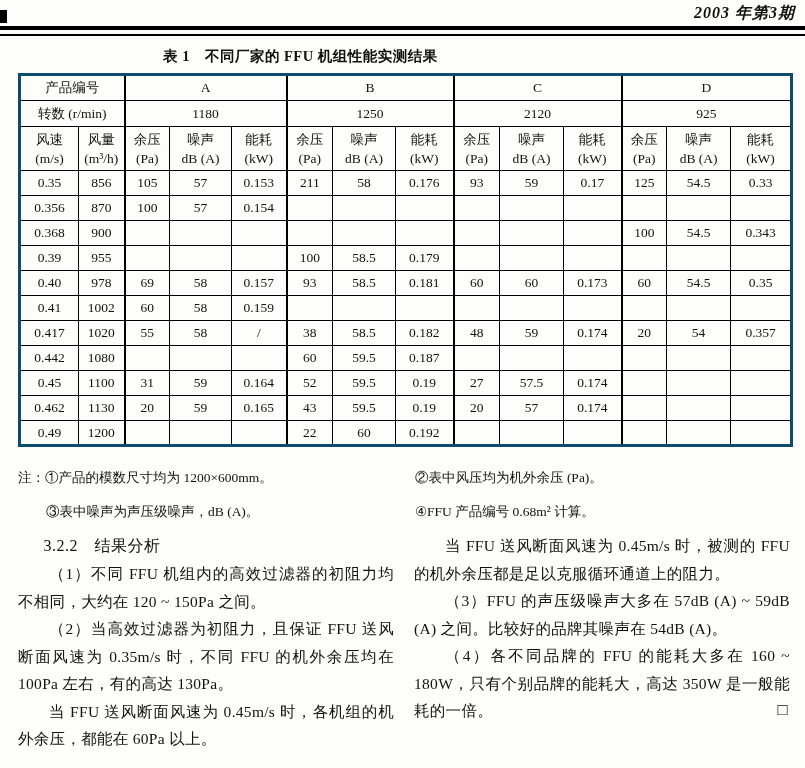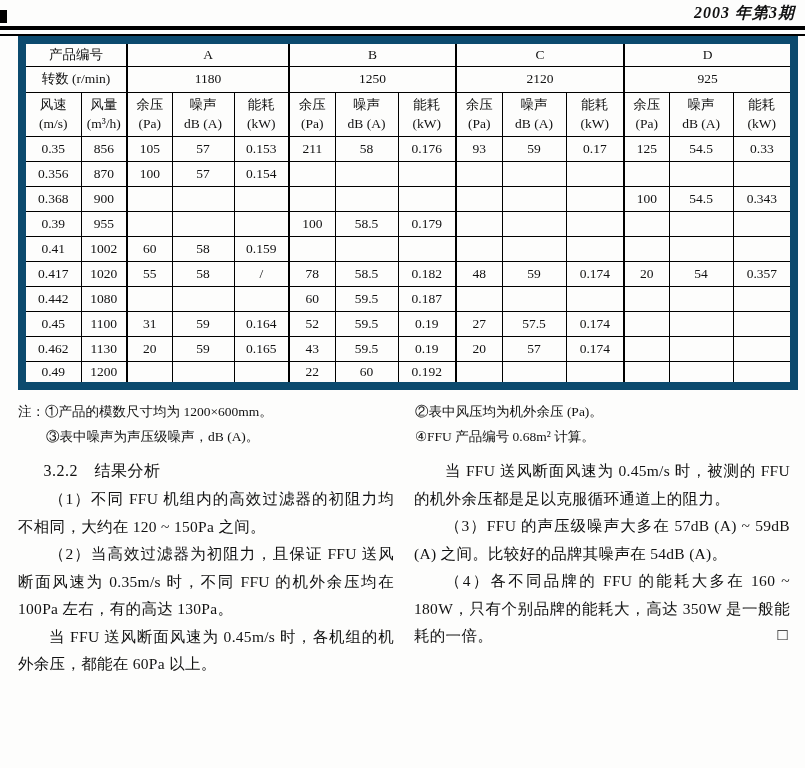--- a/index.html
+++ b/index.html
@@ -42,35 +42,35 @@
     font-size: 13.5px;
   }
   table.perf td {
     border: 1px solid #000;
     text-align: center;
     vertical-align: middle;
     padding: 0 1px;
     height: 25px;
     overflow: hidden;
   }
-  table.perf { border: 8px solid #0c4a6e; }
+  table.perf { border: 3px solid #0c4a6e; }
   
   tr.cols td:nth-child(3), tr.cols td:nth-child(6), tr.cols td:nth-child(9), tr.cols td:nth-child(12),
   tbody.data td:nth-child(3), tbody.data td:nth-child(6), tbody.data td:nth-child(9), tbody.data td:nth-child(12),
   tr.span-row td + td { border-left-width: 2px; }
   tr.span-row td { height: 26px; }
   tr.cols td { height: 44px; }
   .h1, .h2 { display: block; line-height: 19px; }
 
   
   .notes { margin: 9px 0 0 18px; font-size: 13.5px; line-height: 25px; width: 772px; }
   .note-row { display: flex; align-items: flex-end; }
   .note-left { width: 397px; }
   .note-left.indent { padding-left: 28px; }
-  .note-right { flex: 1; }
+  .note-right { flex: 1; margin-top: 9px; }
   .note5 { margin-left: 28px; text-align: justify; padding-right: 4px; }
 
   
   .columns { display: flex; margin: 8px 15px 0 18px; gap: 20px; }
   .col { width: 376px; }
   .col p {
     font-size: 15.5px;
     line-height: 27.5px;
     text-indent: 2em;
     text-align: justify;
@@ -94,20 +94,21 @@
 </head>
 <body>
 
 <div class="page">
   <div class="scan-artifact"></div>
 
   <div class="issue">2003 年第3期</div>
   <div class="rule-thick"></div>
   <div class="rule-thin"></div>
 
+  <div class="table-title">表 1　不同厂家的 FFU 机组性能实测结果</div>
 
   <table class="perf">
     <colgroup>
       <col style="width:59px">
         <col style="width:46px">
       <col style="width:45px">
         <col style="width:62px">
         <col style="width:55px">
       <col style="width:46px">
         <col style="width:63px">
@@ -252,20 +253,36 @@
           <td>58.5</td>
           <td>0.179</td>
           <td></td>
           <td></td>
           <td></td>
           <td></td>
           <td></td>
           <td></td>
         </tr>
         <tr>
+          <td>0.40</td>
+          <td>978</td>
+          <td>69</td>
+          <td>58</td>
+          <td>0.157</td>
+          <td>93</td>
+          <td>58.5</td>
+          <td>0.181</td>
+          <td>60</td>
+          <td>60</td>
+          <td>0.173</td>
+          <td>60</td>
+          <td>54.5</td>
+          <td>0.35</td>
+        </tr>
+        <tr>
           <td>0.41</td>
           <td>1002</td>
           <td>60</td>
           <td>58</td>
           <td>0.159</td>
           <td></td>
           <td></td>
           <td></td>
           <td></td>
           <td></td>
@@ -273,21 +290,21 @@
           <td></td>
           <td></td>
           <td></td>
         </tr>
         <tr>
           <td>0.417</td>
           <td>1020</td>
           <td>55</td>
           <td>58</td>
           <td>/</td>
-          <td>78</td>
+          <td>38</td>
           <td>58.5</td>
           <td>0.182</td>
           <td>48</td>
           <td>59</td>
           <td>0.174</td>
           <td>20</td>
           <td>54</td>
           <td>0.357</td>
         </tr>
         <tr>

